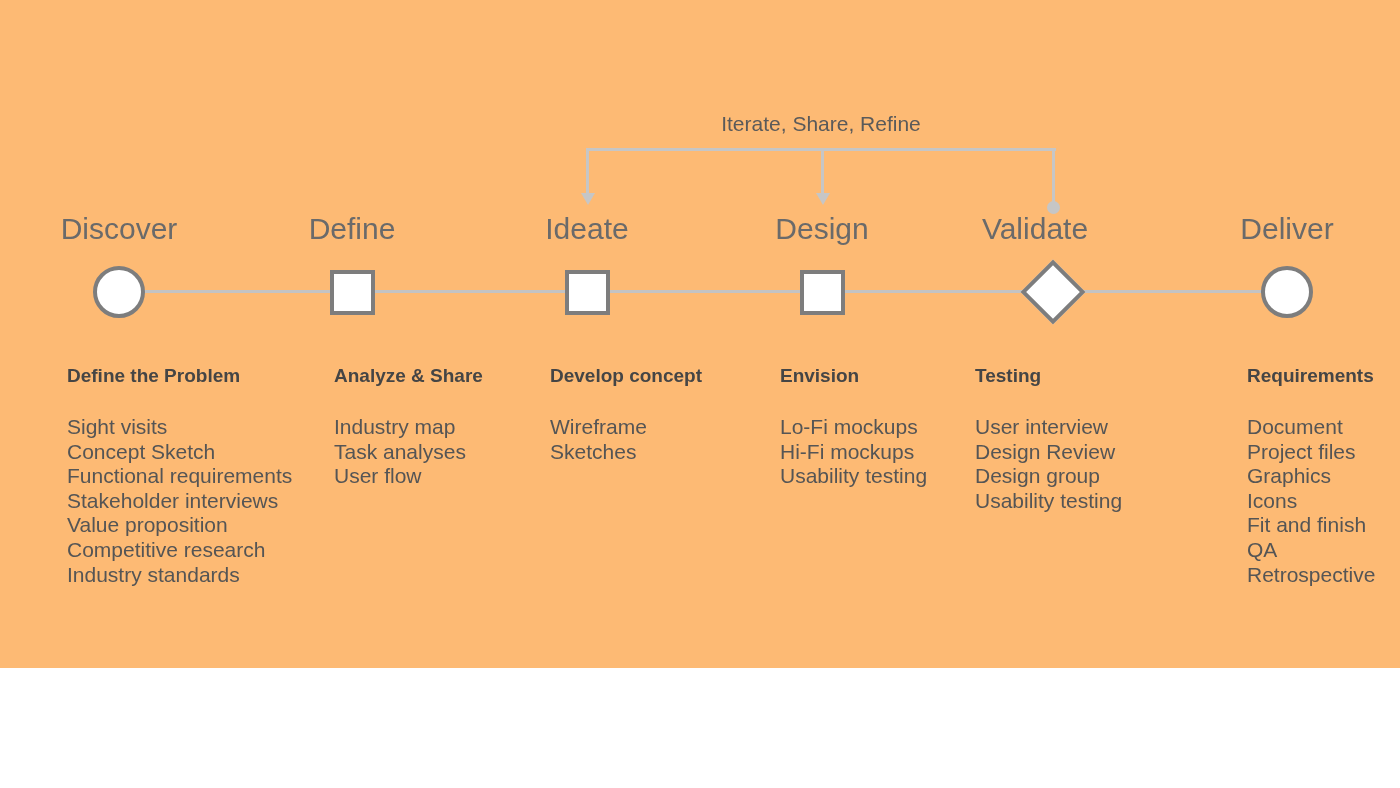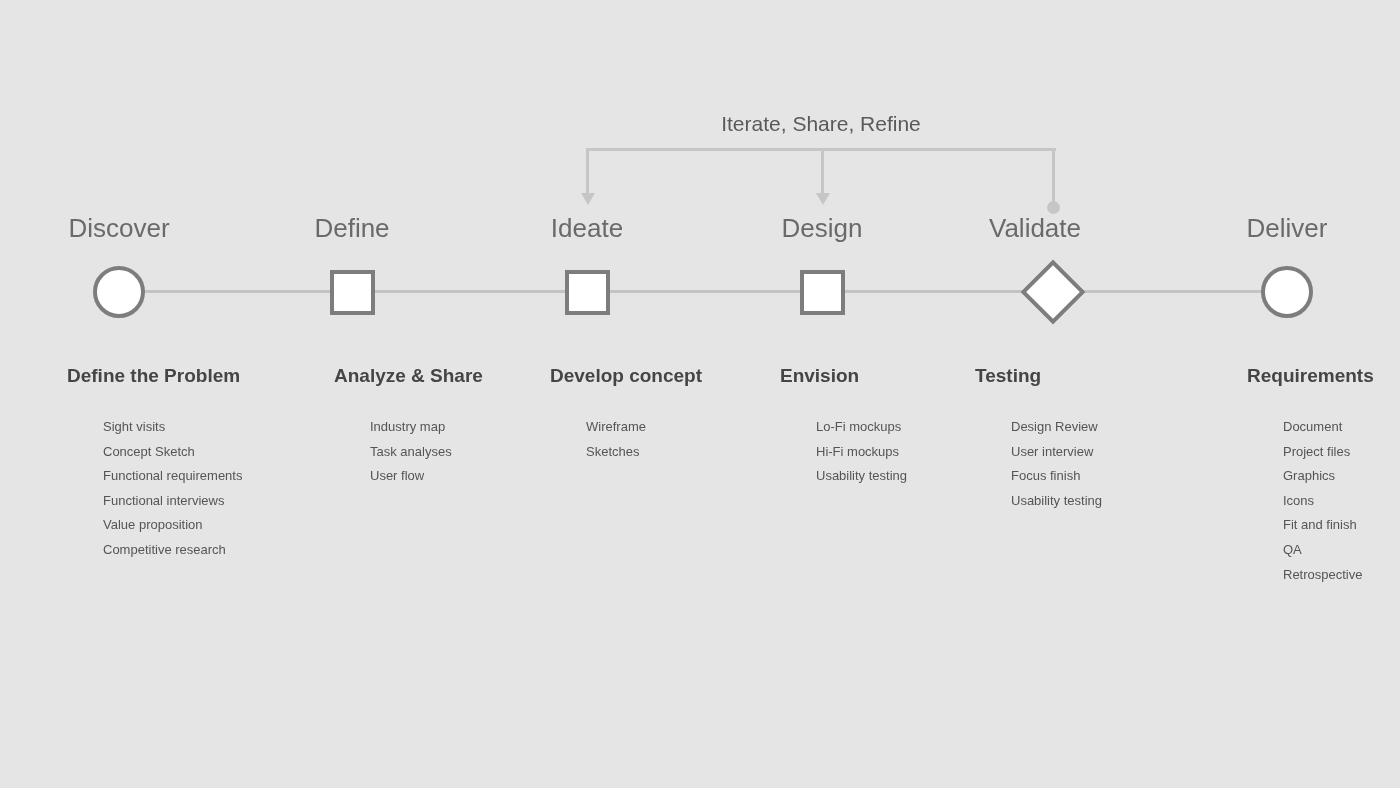--- a/index.html
+++ b/index.html
@@ -6,22 +6,22 @@
     --bracket: #c6c6c6;
     --line: #c3c3c3;
     --node-stroke: #7d7d7d;
     --label: #6a6a6a;
     --heading: #454545;
     --item: #555555;
   }
   html,body{margin:0;padding:0;background:#ffffff;}
   #canvas{
     position:relative;
-    width:1400px;height:788px;
-    background:#e5e5e5;
+    width:1400px;height:668px;
+    background:#fdba74;
     font-family:"Liberation Sans", sans-serif;
     overflow:hidden;
   }
   .abs{position:absolute;}
 
   
   .iterate-label{
     left:621px;top:111px;width:400px;
     text-align:center;
     font-size:21px;line-height:26px;
@@ -51,35 +51,34 @@
   .timeline{left:119px;top:290px;width:1168px;height:3px;background:var(--line);}
 
   .node{background:#ffffff;border:4px solid var(--node-stroke);box-sizing:content-box;}
   .node-circle{width:44px;height:44px;border-radius:50%;}
   .node-square{width:37px;height:37px;}
   .node-diamond{width:38px;height:38px;transform:rotate(45deg);}
 
   .phase-label{
     width:240px;top:213px;
     text-align:center;
-    font-size:26px;line-height:31px;
+    font-size:30px;line-height:31px;
     color:var(--label);
   }
 
   .column{top:362px;width:230px;}
   .col-heading{
     font-size:19px;line-height:20px;font-weight:bold;
     color:var(--heading);
     margin:4px 0 29px 0;
   }
   .list-item{
-    font-size:13px;line-height:24.6px;
+    font-size:21px;line-height:24.6px;
     color:var(--item);
     white-space:nowrap;
-    margin-left:36px;
   }
 </style>
 </head>
 <body>
 
 <div id="canvas">
 
   <div class="abs iterate-label">Iterate, Share, Refine</div>
 
   <div class="abs h-line"></div>
@@ -105,23 +104,24 @@
   <div class="abs node node-square" style="left:800px;top:270px"></div>
   <div class="abs node node-diamond" style="left:1030px;top:269px"></div>
   <div class="abs node node-circle" style="left:1261px;top:266px"></div>
 
   <div class="abs column" style="left:67px">
     <div class="col-heading">Define the Problem</div>
     <div>
         <div class="list-item">Sight visits</div>
         <div class="list-item">Concept Sketch</div>
         <div class="list-item">Functional requirements</div>
-        <div class="list-item">Functional interviews</div>
+        <div class="list-item">Stakeholder interviews</div>
         <div class="list-item">Value proposition</div>
         <div class="list-item">Competitive research</div>
+        <div class="list-item">Industry standards</div>
       </div>
   </div>
 
   <div class="abs column" style="left:334px">
     <div class="col-heading">Analyze &amp; Share</div>
     <div>
         <div class="list-item">Industry map</div>
         <div class="list-item">Task analyses</div>
         <div class="list-item">User flow</div>
       </div>
@@ -140,23 +140,23 @@
     <div>
         <div class="list-item">Lo-Fi mockups</div>
         <div class="list-item">Hi-Fi mockups</div>
         <div class="list-item">Usability testing</div>
       </div>
   </div>
 
   <div class="abs column" style="left:975px">
     <div class="col-heading">Testing</div>
     <div>
+        <div class="list-item">User interview</div>
         <div class="list-item">Design Review</div>
-        <div class="list-item">User interview</div>
-        <div class="list-item">Focus finish</div>
+        <div class="list-item">Design group</div>
         <div class="list-item">Usability testing</div>
       </div>
   </div>
 
   <div class="abs column" style="left:1247px">
     <div class="col-heading">Requirements</div>
     <div>
         <div class="list-item">Document</div>
         <div class="list-item">Project files</div>
         <div class="list-item">Graphics</div>

